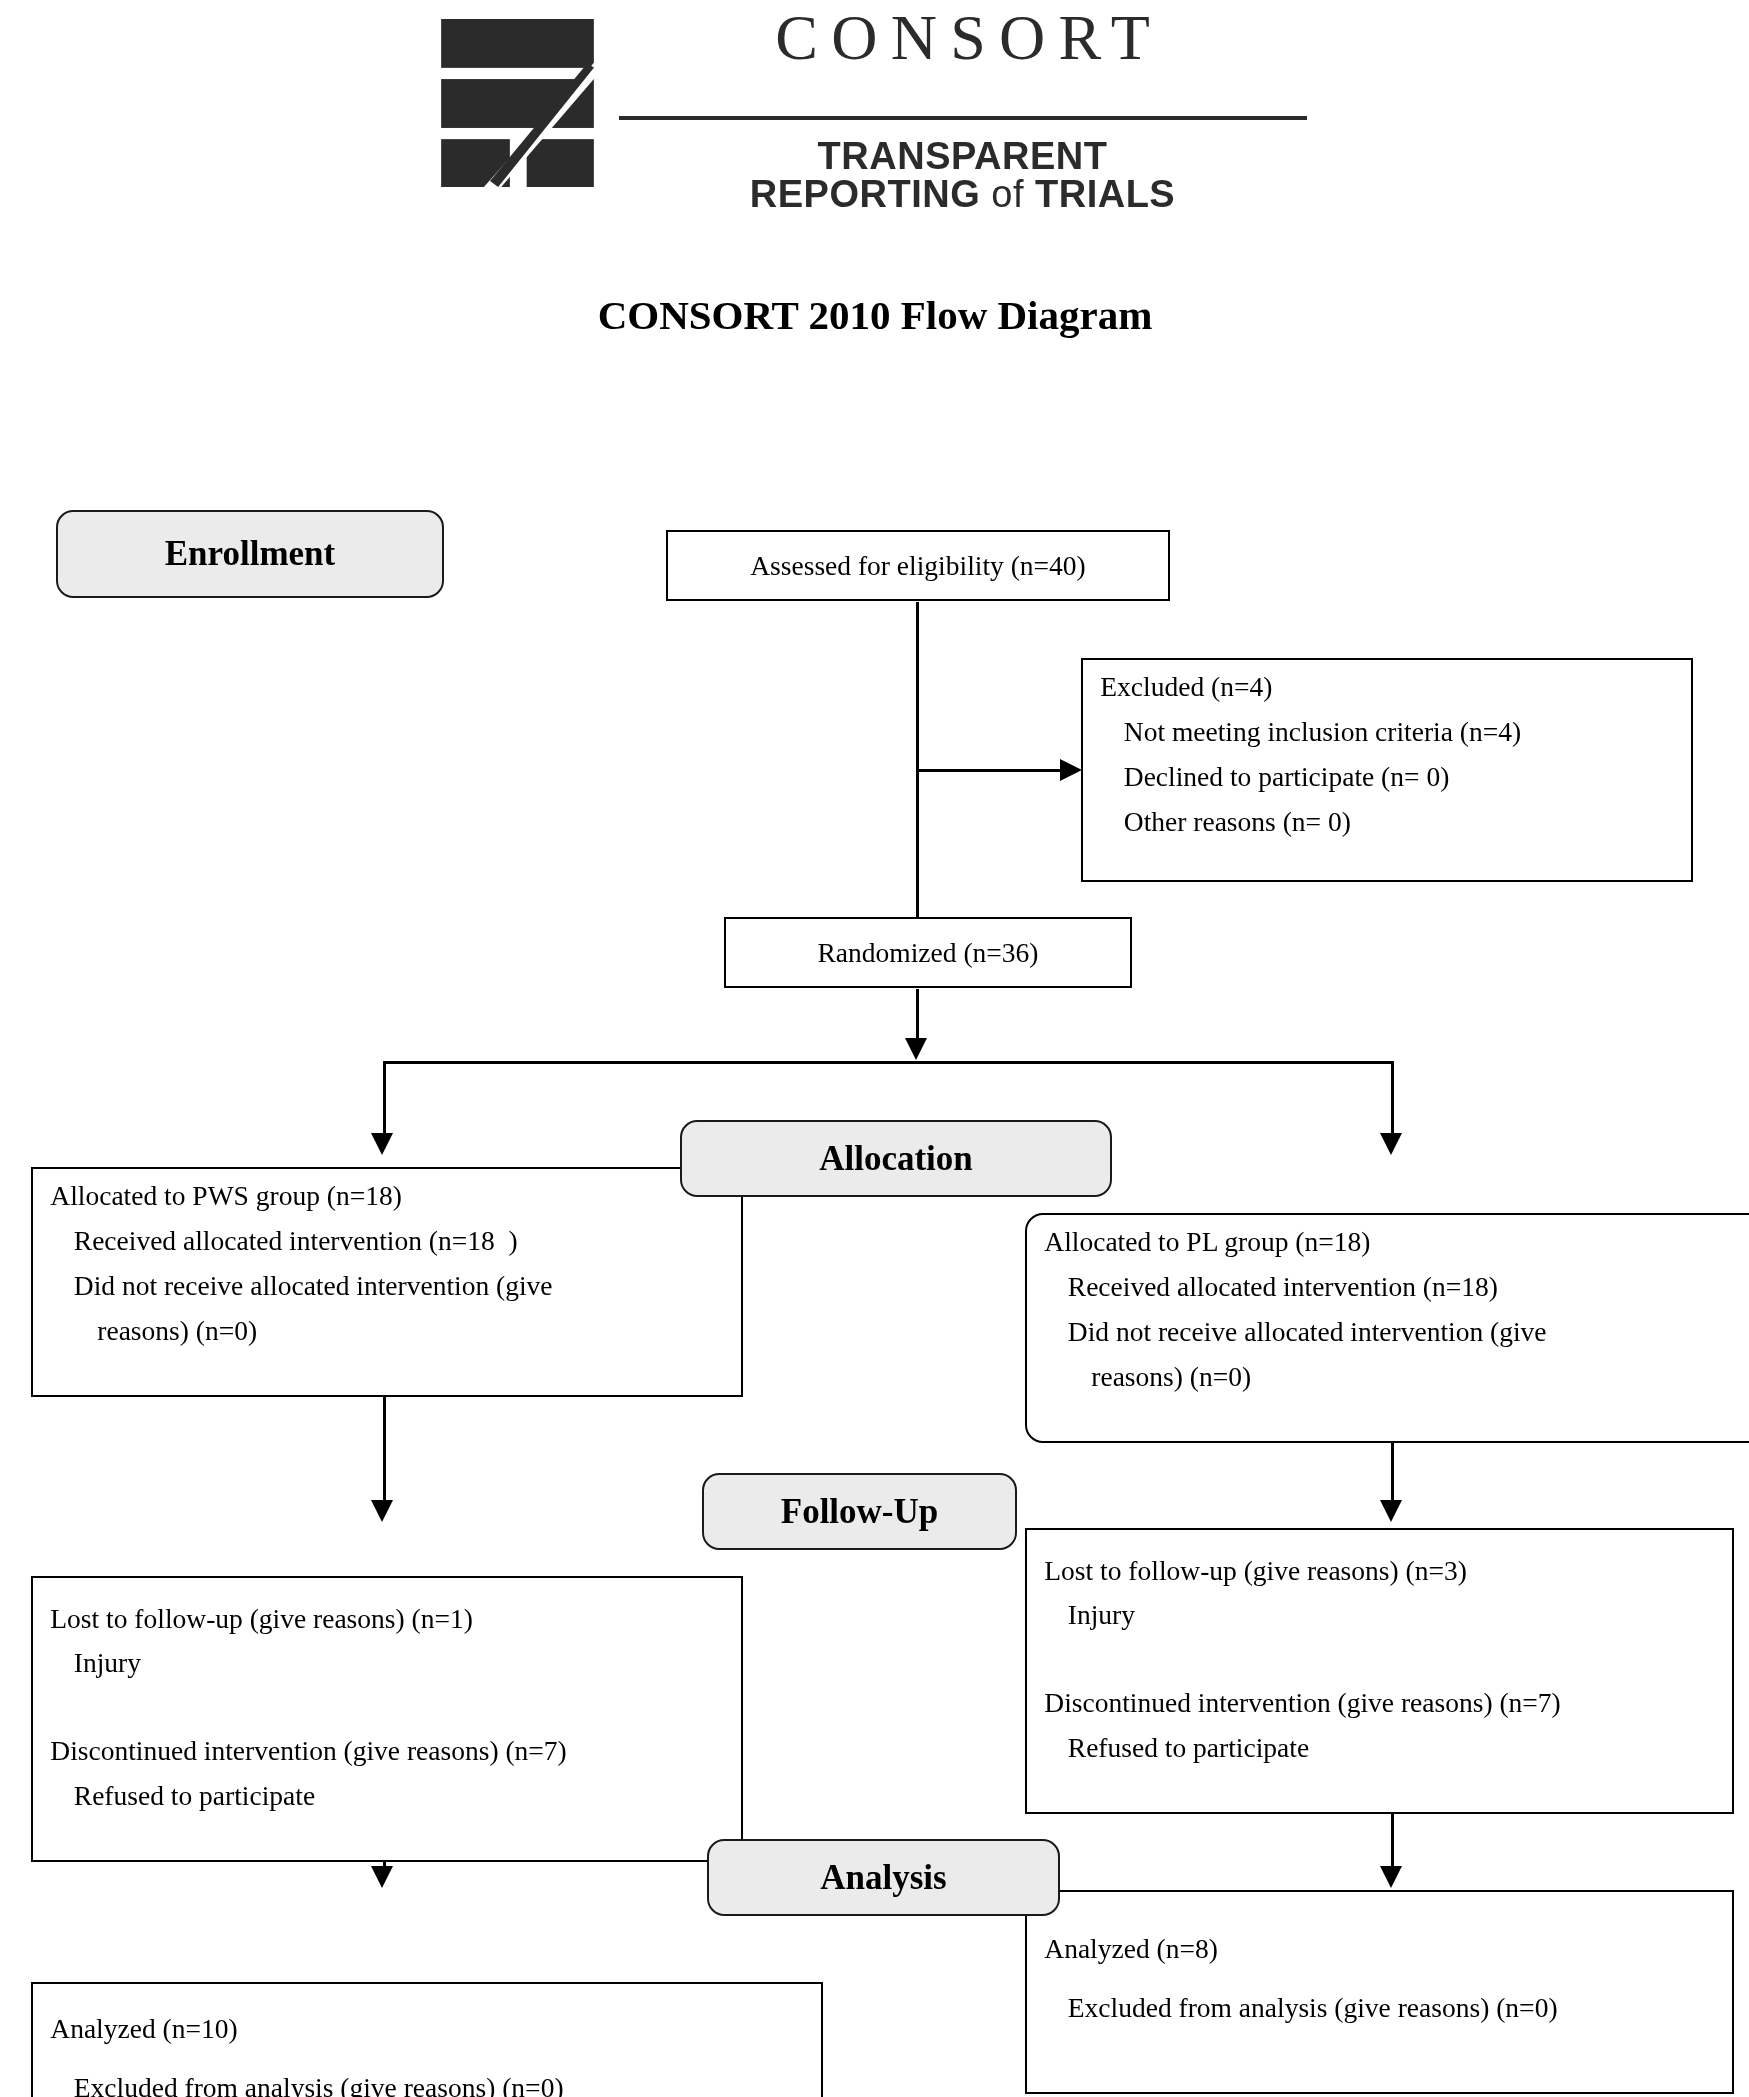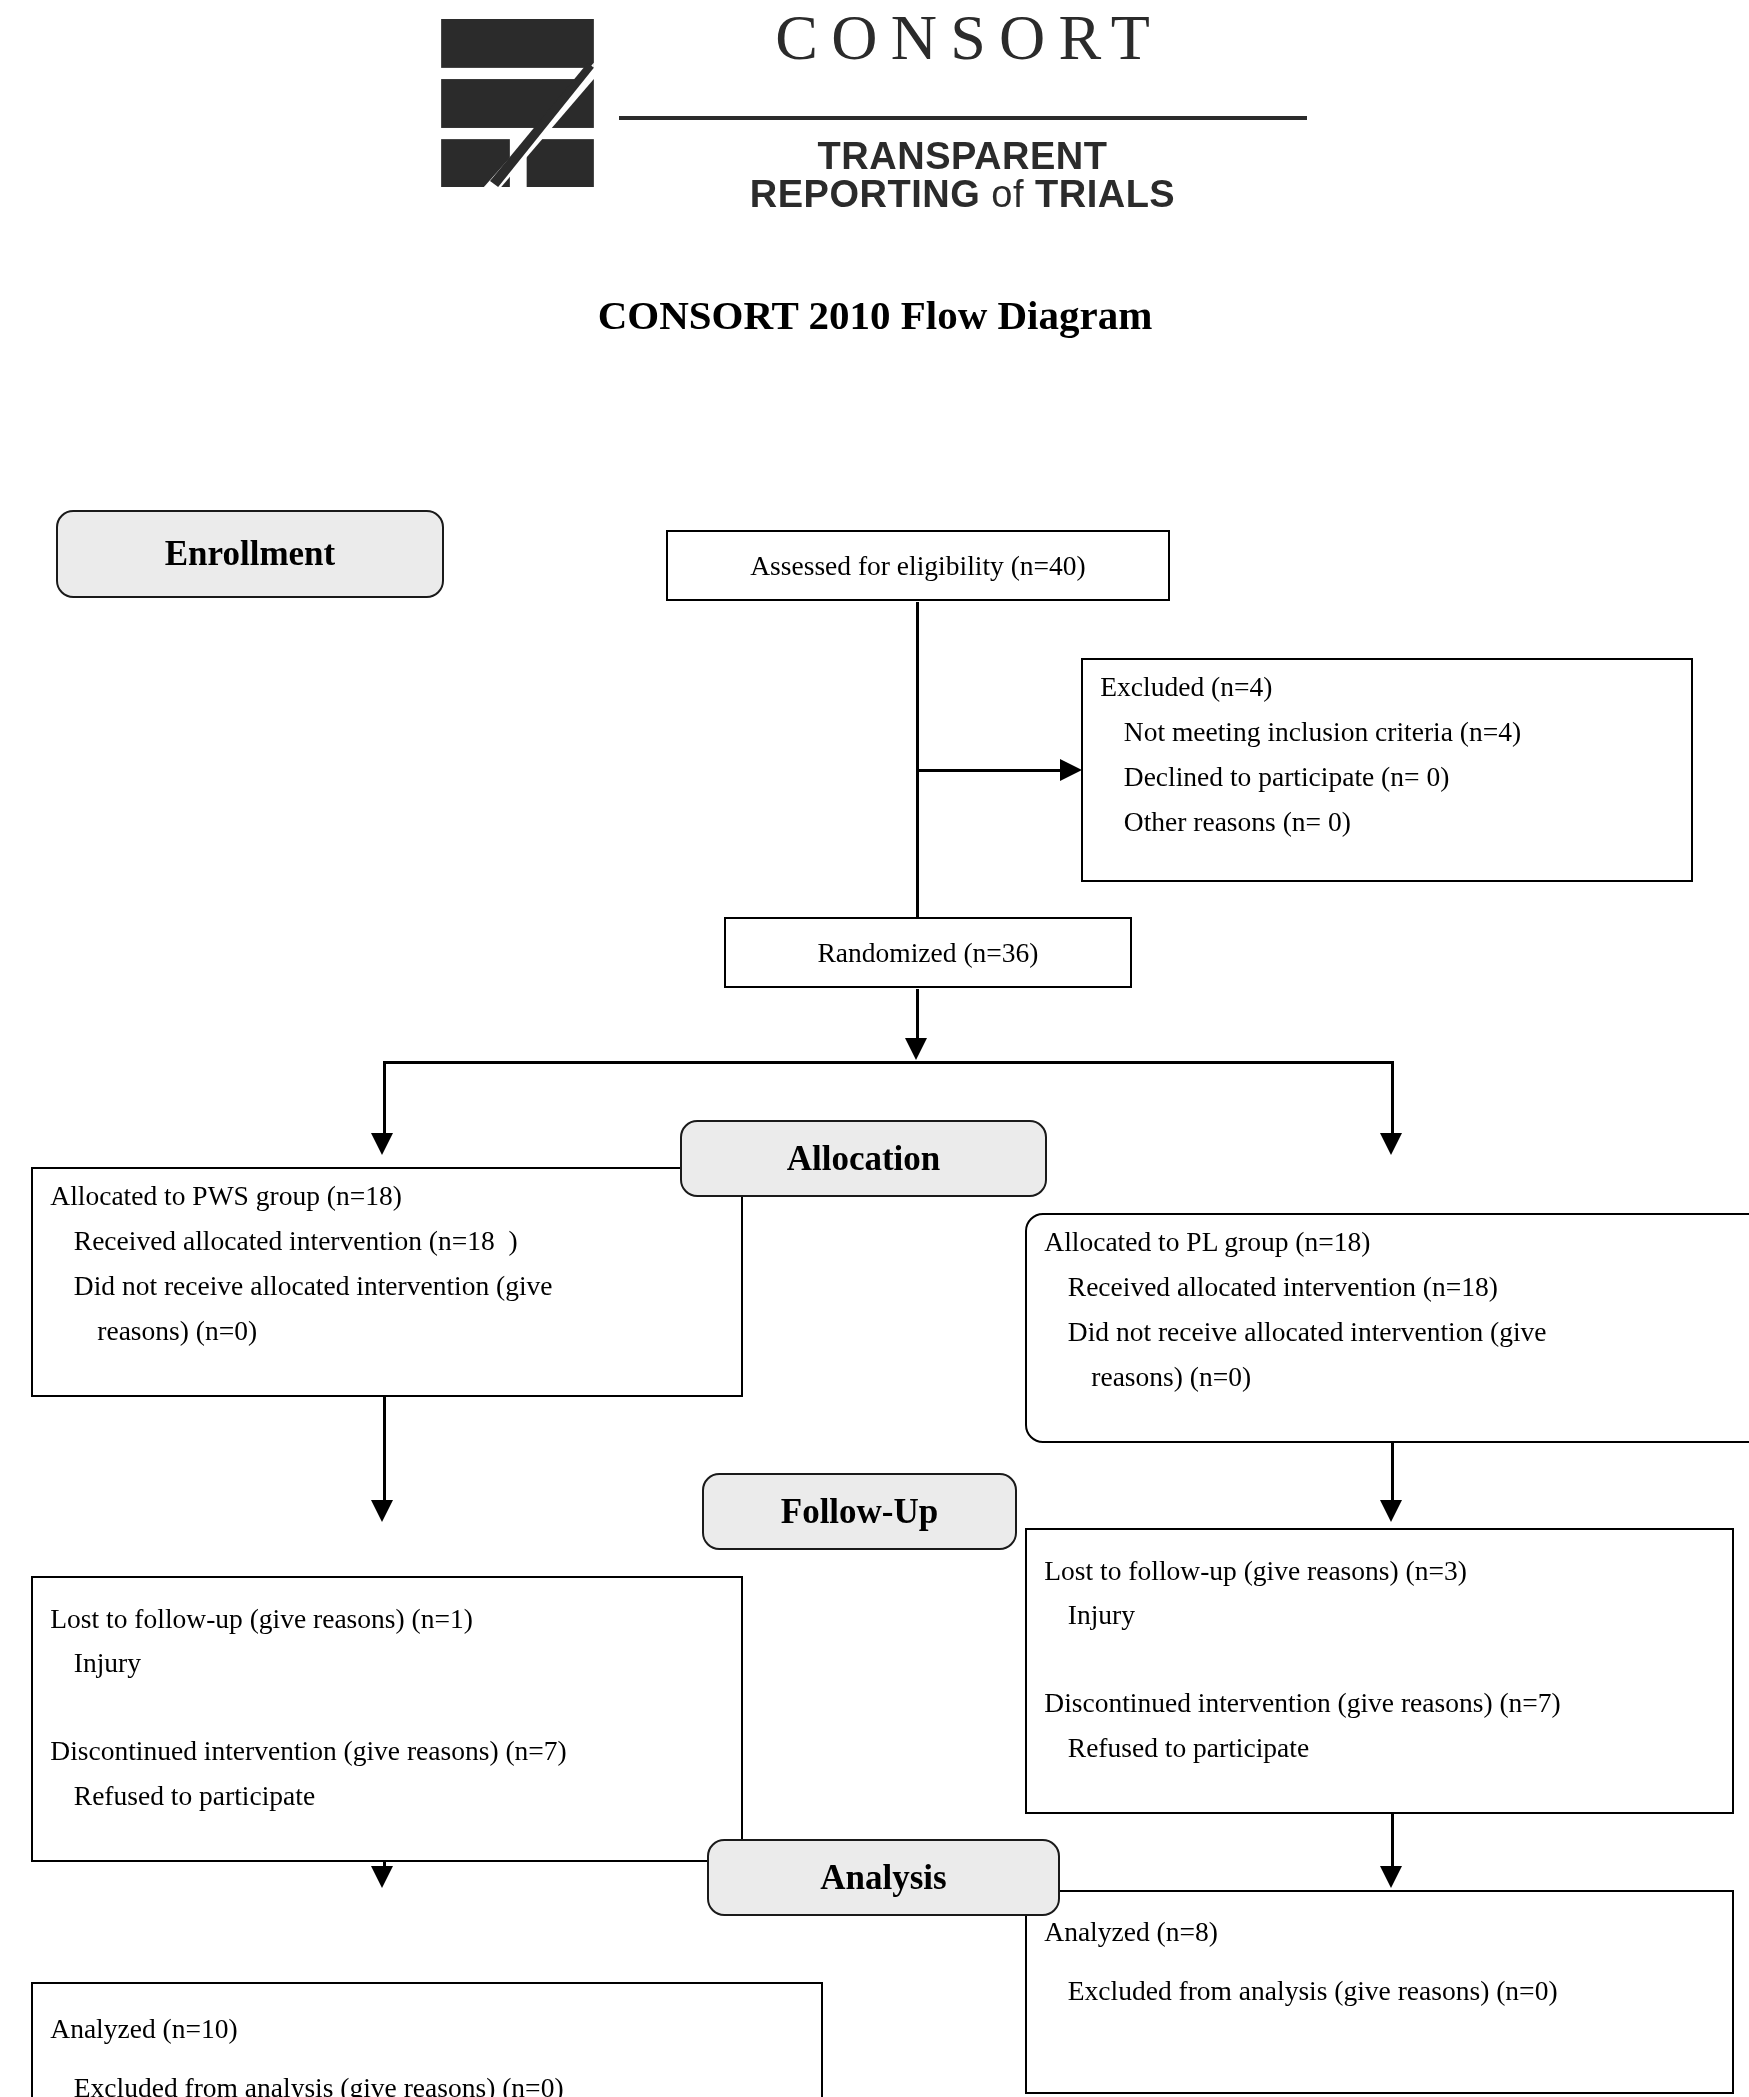--- a/index.html
+++ b/index.html
@@ -187,21 +187,21 @@
       </div>
     </div>
   </div>
 
   <div id="doc-title">CONSORT 2010 Flow Diagram</div>
 
   <div class="pill" style="left:56px; top:510px; width:388px; height:88px;">
     <span>Enrollment</span>
   </div>
 
-  <div class="pill" style="left:680px; top:1120px; width:367px; height:77px;font-family:Liberation Serif, serif;">
+  <div class="pill" style="left:680px; top:1120px; width:432px; height:77px;font-family:Liberation Serif, serif;">
     <span>Allocation</span>
   </div>
 
   <div class="pill" style="left:702px; top:1473px; width:315px; height:77px;">
     <span>Follow-Up</span>
   </div>
 
   <div class="pill" style="left:707px; top:1839px; width:353px; height:77px;font-family:Liberation Serif, serif;">
     <span>Analysis</span>
   </div>
@@ -247,21 +247,21 @@
     <div class="line indent1" style="margin-bottom:60px;">Injury</div>
     <div class="line">Discontinued intervention (give reasons) (n=7)</div>
     <div class="line indent1">Refused to participate</div>
   </div>
 
   <div class="box" style="left:31px; top:1982px; width:792px; height:204px; padding-top:31px;">
     <div class="line" style="margin-bottom:31px;">Analyzed (n=10)</div>
     <div class="line indent1">Excluded from analysis (give reasons) (n=0)</div>
   </div>
 
-  <div class="box" style="left:1025px; top:1890px; width:709px; height:204px; padding-top:26px;">
+  <div class="box" style="left:1025px; top:1890px; width:709px; height:204px; padding-top:43px;">
     <div class="line" style="margin-bottom:31px;">Analyzed (n=8)</div>
     <div class="line indent1">Excluded from analysis (give reasons) (n=0)</div>
   </div>
 
   <div class="vline" style="left:916px; top:602px; height:317px;"></div>
 
   <div class="hline" style="left:916px; top:769px; width:147px;"></div>
   <div class="arrow-right" style="left:1060px; top:759px;"></div>
 
   <div class="vline" style="left:916px; top:989px; height:60px;"></div>

